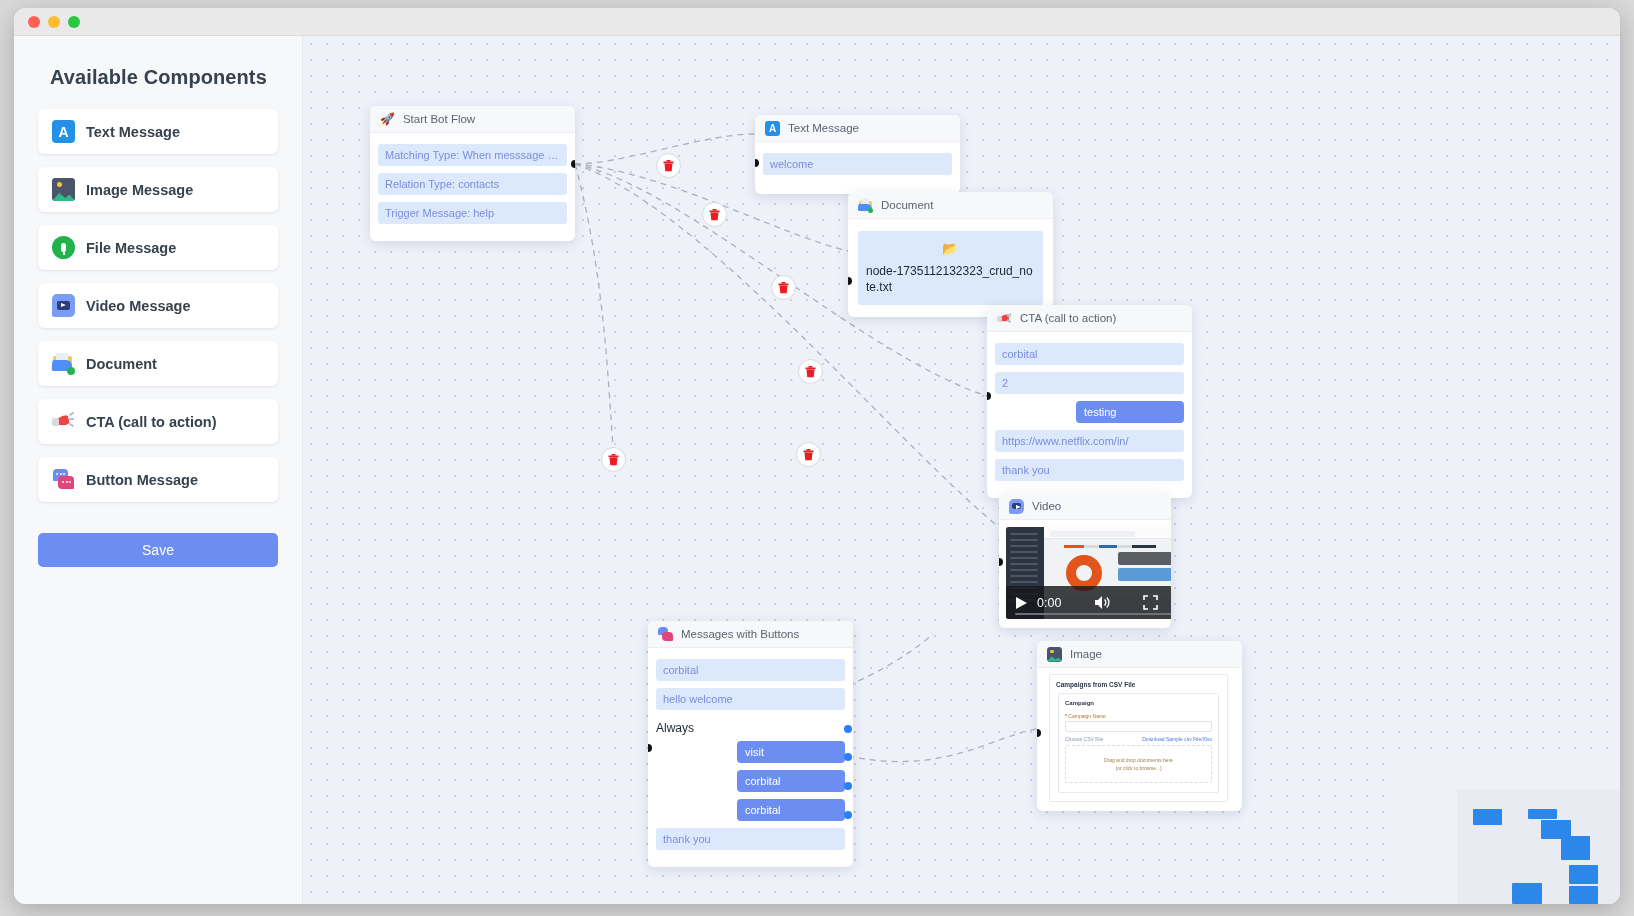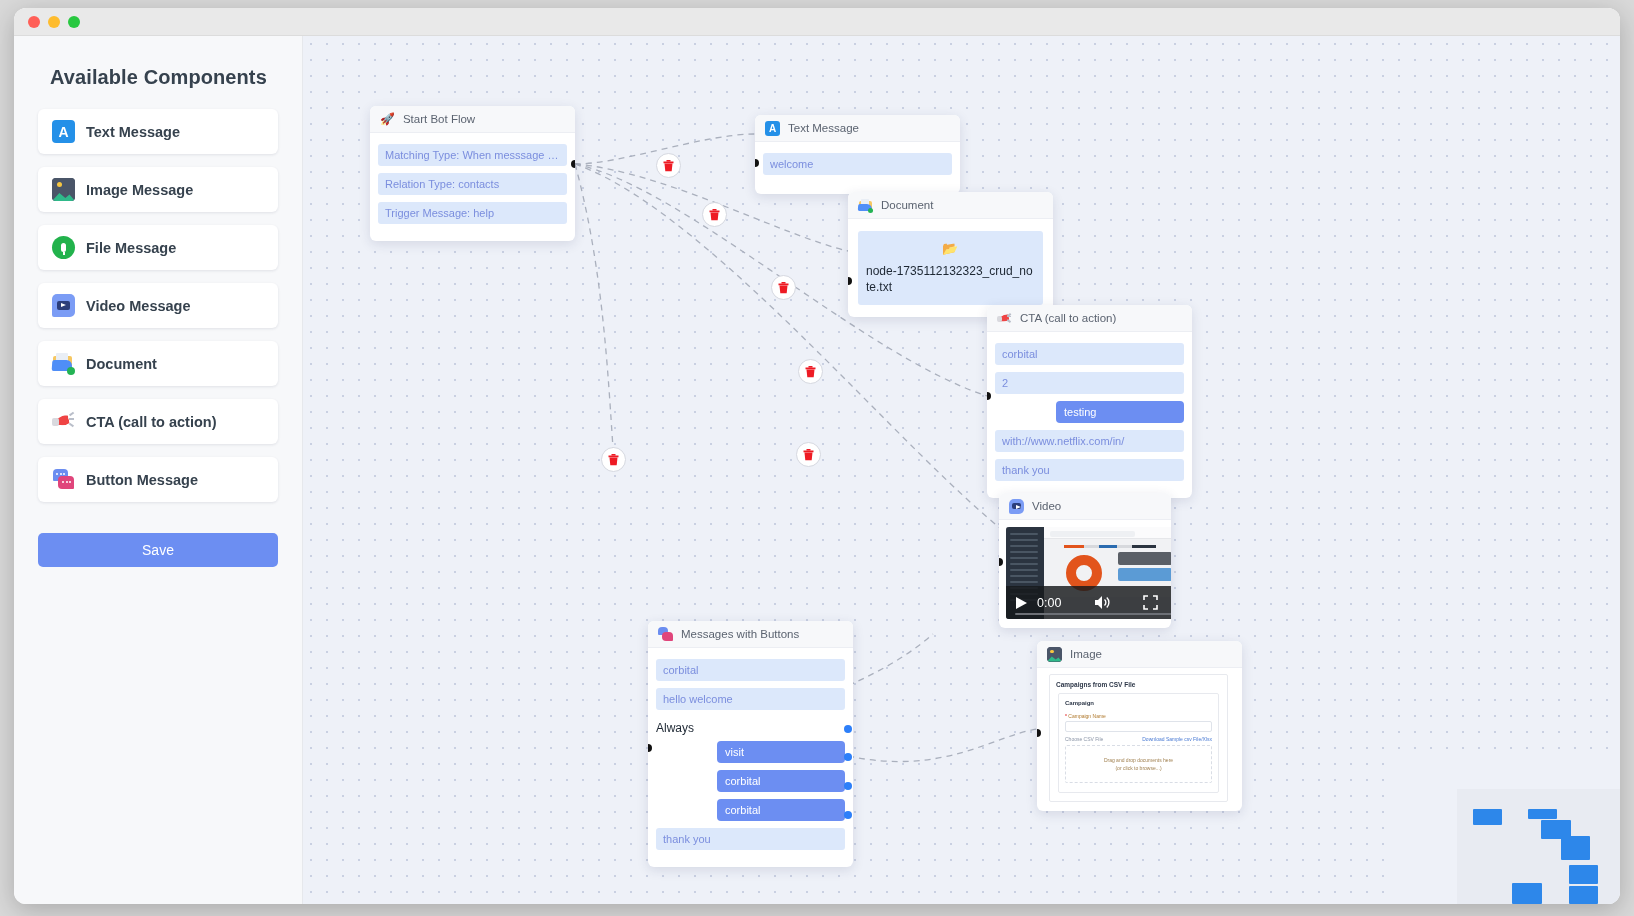--- a/index.html
+++ b/index.html
@@ -132,21 +132,21 @@
     border-radius: 3px;
     padding: 5px 7px;
     margin-bottom: 7px;
     white-space: nowrap; overflow: hidden; text-overflow: ellipsis;
   }
   .field:last-child { margin-bottom: 8px; }
   .btn-pill {
     background: #6c8ef2; color: #ffffff;
     font-size: 11px; border-radius: 4px;
     padding: 5px 8px; margin-bottom: 7px;
-    margin-left: auto; width: 128px;
+    margin-left: auto; width: 108px;
   }
   .row-right { display: flex; }
   .always-row { text-align: left; font-size: 12px; color: #1d2733; padding: 4px 4px 6px 0; }
 
   .port { position: absolute; width: 8px; height: 8px; border-radius: 50%; background: #111111; }
   .port-blue { position: absolute; width: 8px; height: 8px; border-radius: 50%; background: #2d7ff9; }
 
   .trash {
     position: absolute; width: 25px; height: 25px; border-radius: 50%;
     background: #ffffff; border: 1px solid #d5d8e0;
@@ -400,21 +400,21 @@
               <span class="ray r3" style="width:4px;top:9px"></span>
           </span>
           <span class="title">CTA (call to action)</span>
         </div>
         <div class="node-body" style="padding-top:11px">
           <div class="field">corbital</div>
           <div class="field">2</div>
           <div class="row-right">
             <div class="btn-pill">testing</div>
           </div>
-          <div class="field">with://www.netflix.com/in/</div>
+          <div class="field">https://www.netflix.com/in/</div>
           <div class="field">thank you</div>
         </div>
         <div class="port" style="left:-4px;top:87px"></div>
       </div>
 
       <div class="node" id="node-video" style="left:696px;top:457px;width:172px;">
         <div class="node-head">
           <span class="ico ico-video" style="width:15px;height:15px;flex:0 0 15px">
             <span class="cam" style="width:9px;height:6px"></span>
           </span>

